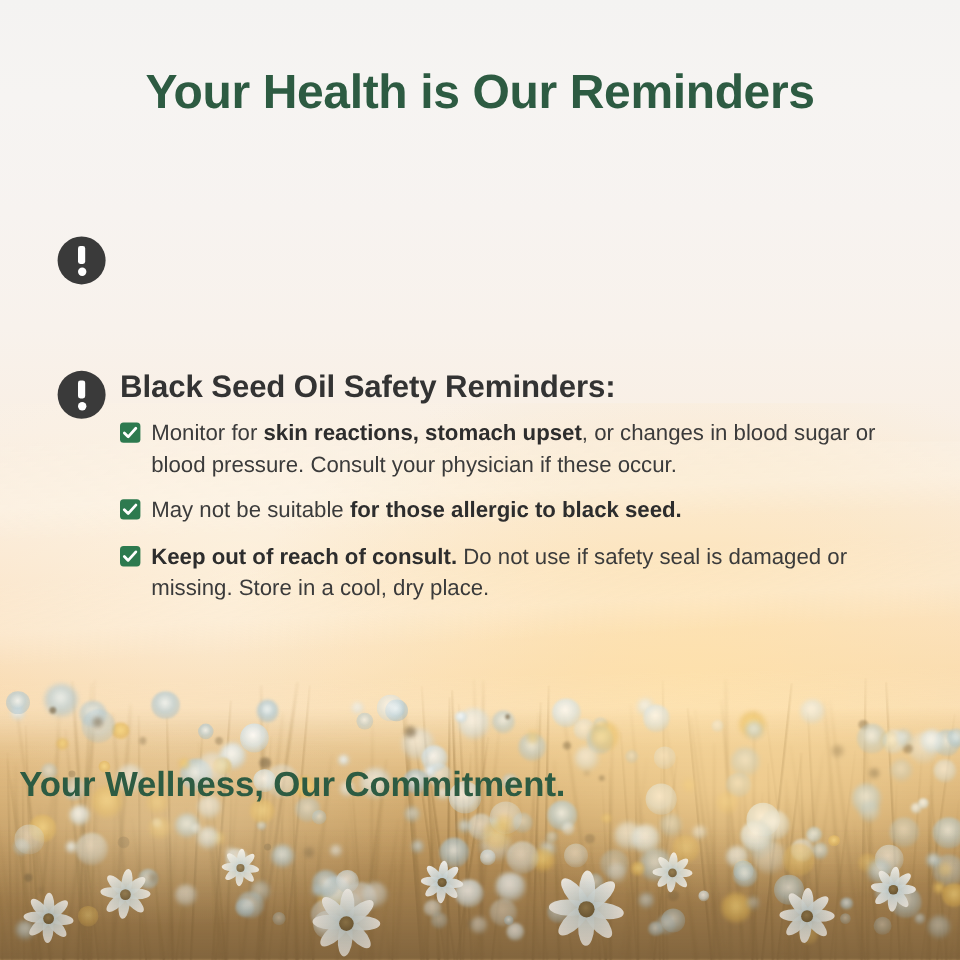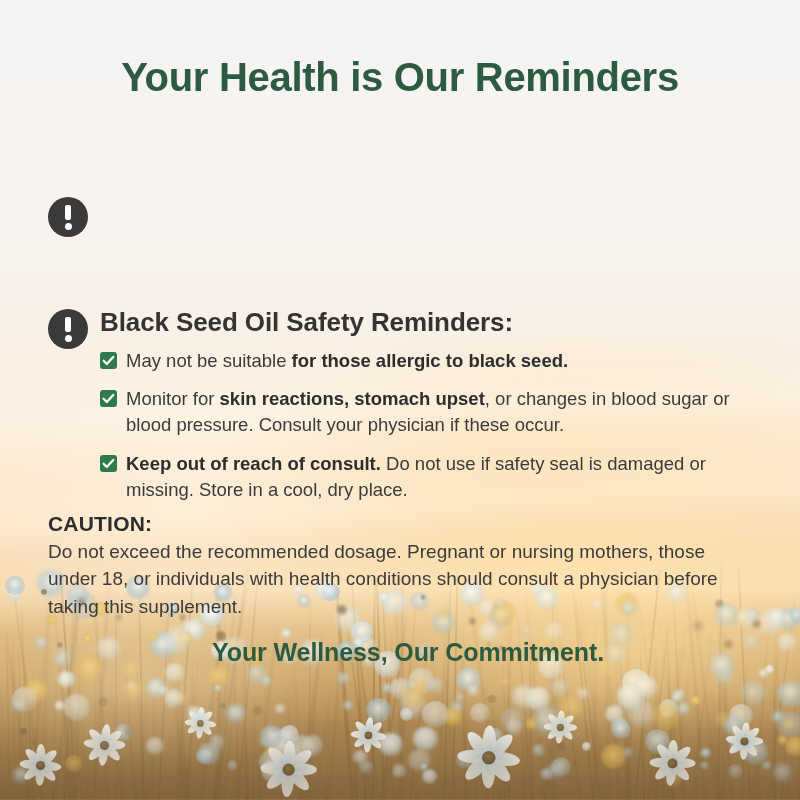--- a/index.html
+++ b/index.html
@@ -273,22 +273,21 @@
   .caution-body {
     font-size: 19px;
     line-height: 1.44;
     color: #3b3b3b;
   }
 
   .tagline {
     position: absolute;
     left: 16px; right: 0;
     top: 638px;
-    text-align: center;
-    font-size: 25px;
+    font-size: 29px;
     font-weight: bold;
     color: #2d5b42;
     letter-spacing: -0.1px;
   }
 </style>
 </head>
 <body>
 
 <div id="poster">
 
@@ -860,36 +859,32 @@
         <span class="bar"></span>
         <span class="dot"></span>
       </div>
       <div class="block-body">
         <div class="section-title">Black Seed Oil Safety Reminders:</div>
         <ul class="checklist" id="checklist">
             <li class="check-item"><span class="check-box">
                 <svg width="17" height="17" viewBox="0 0 17 17">
                   <path d="M3.6 8.8 L6.8 12.0 L13.2 4.9" fill="none" stroke="#ffffff" stroke-width="2.3" stroke-linecap="round" stroke-linejoin="round"></path>
                 </svg>
-              </span><span>May not be suitable </span><b>for those allergic to black seed.</b></li>
+              </span><span>Monitor for </span><b>skin reactions, stomach upset</b><span>, or changes in blood sugar or blood pressure. Consult your physician if these occur.</span></li>
             <li class="check-item"><span class="check-box">
                 <svg width="17" height="17" viewBox="0 0 17 17">
                   <path d="M3.6 8.8 L6.8 12.0 L13.2 4.9" fill="none" stroke="#ffffff" stroke-width="2.3" stroke-linecap="round" stroke-linejoin="round"></path>
                 </svg>
-              </span><span>Monitor for </span><b>skin reactions, stomach upset</b><span>, or changes in blood sugar or blood pressure. Consult your physician if these occur.</span></li>
+              </span><span>May not be suitable </span><b>for those allergic to black seed.</b></li>
             <li class="check-item"><span class="check-box">
                 <svg width="17" height="17" viewBox="0 0 17 17">
                   <path d="M3.6 8.8 L6.8 12.0 L13.2 4.9" fill="none" stroke="#ffffff" stroke-width="2.3" stroke-linecap="round" stroke-linejoin="round"></path>
                 </svg>
               </span><b>Keep out of reach of consult.</b><span> Do not use if safety seal is damaged or missing. Store in a cool, dry place.</span></li>
           </ul>
       </div>
     </div>
 
-    <div class="caution">
-      <div class="caution-title">CAUTION:</div>
-      <div class="caution-body">Do not exceed the recommended dosage. Pregnant or nursing mothers, those under 18, or individuals with health conditions should consult a physician before taking this supplement.</div>
-    </div>
 
     <div class="tagline">Your Wellness, Our Commitment.</div>
 
   </div>
 </div>
 
 </body></html>

